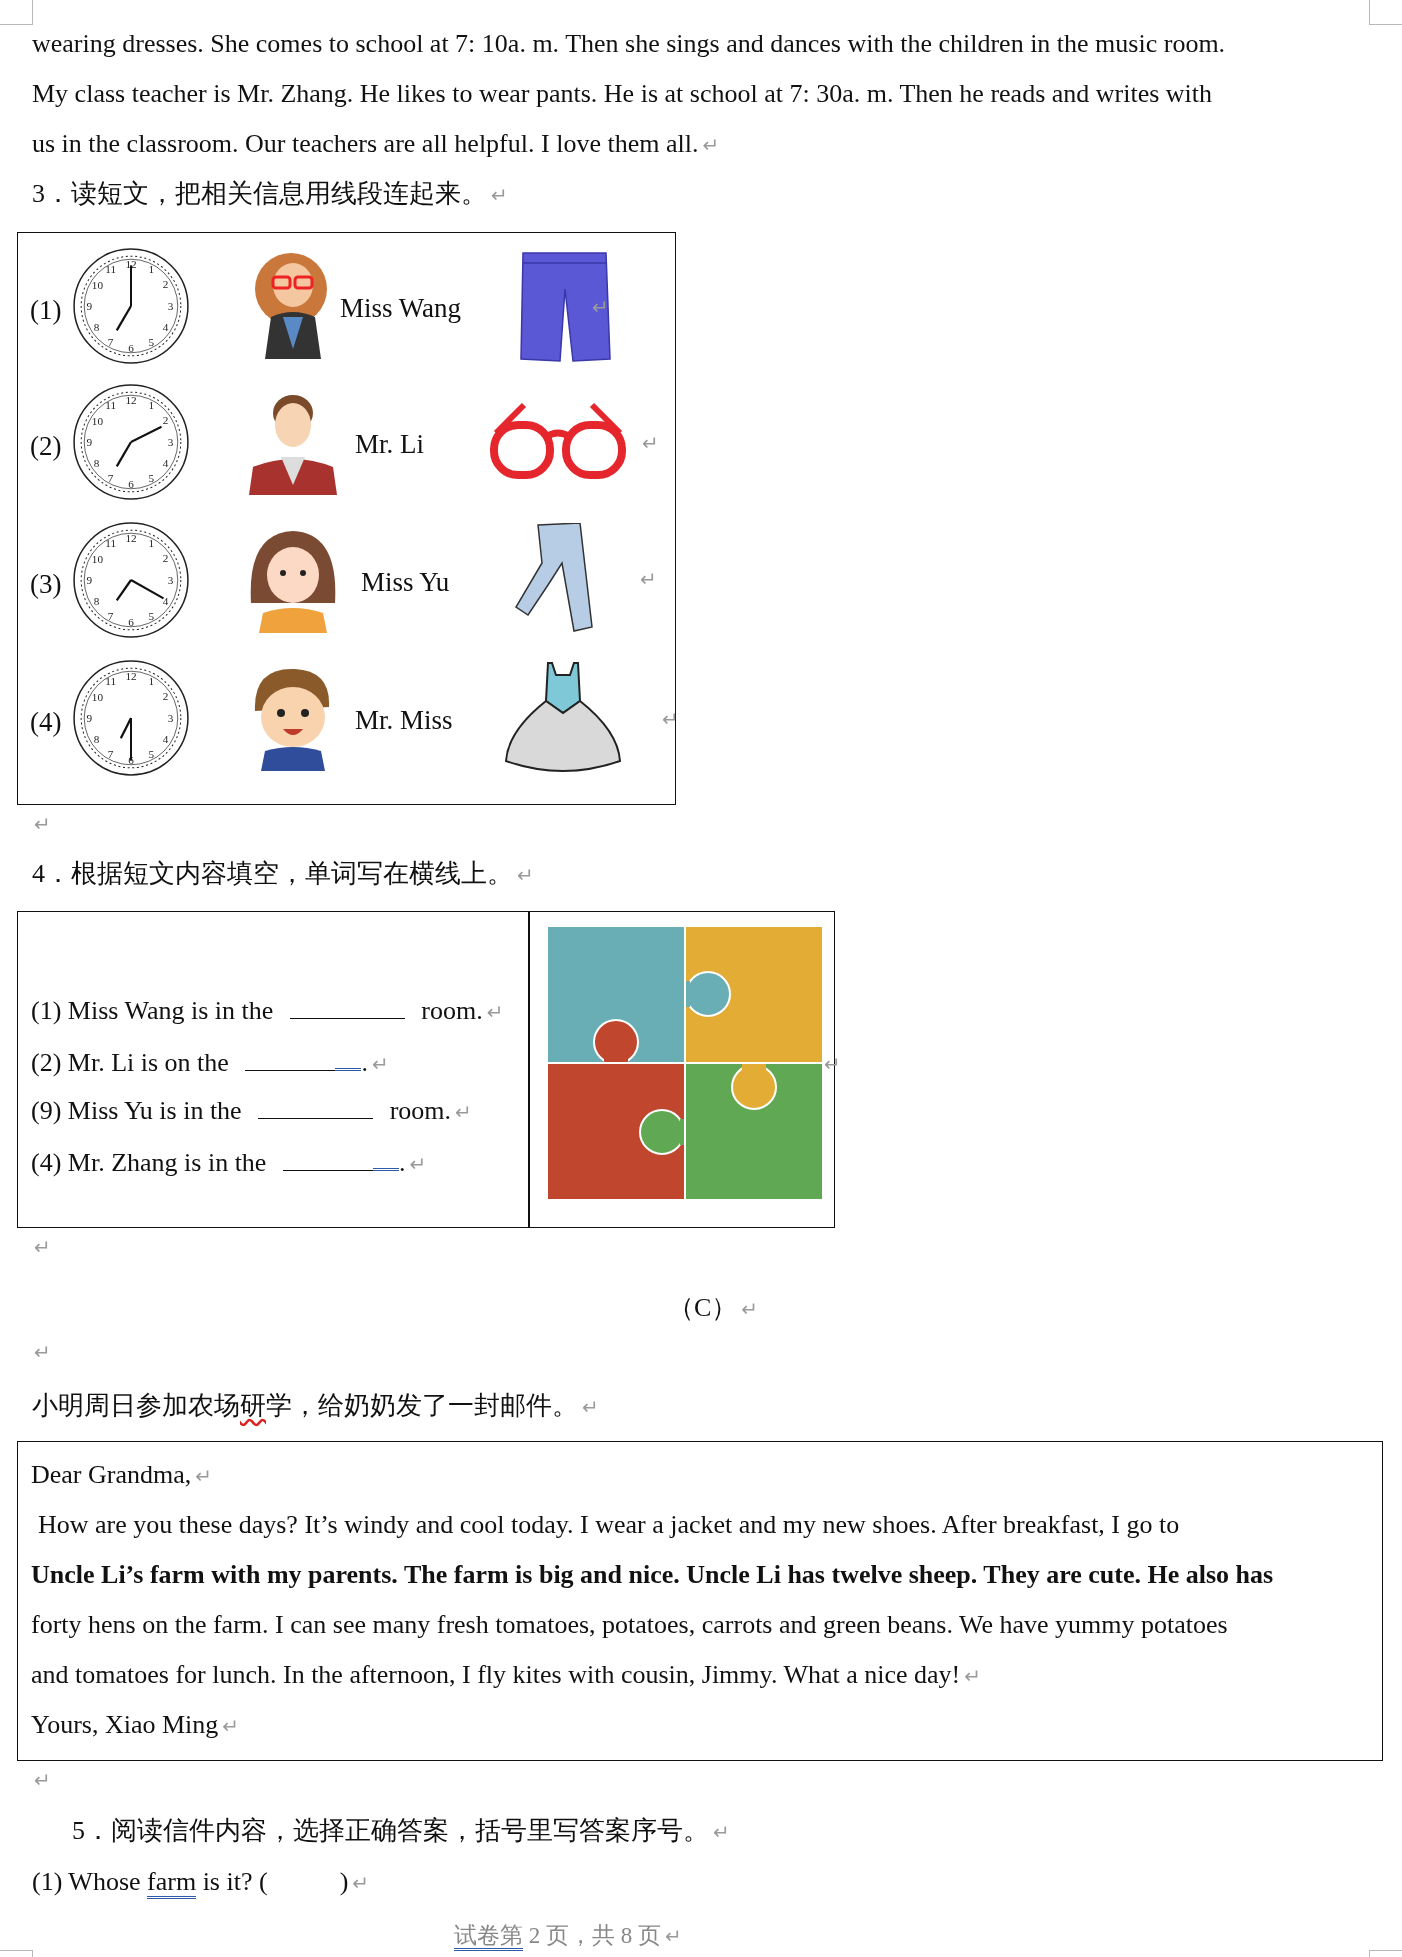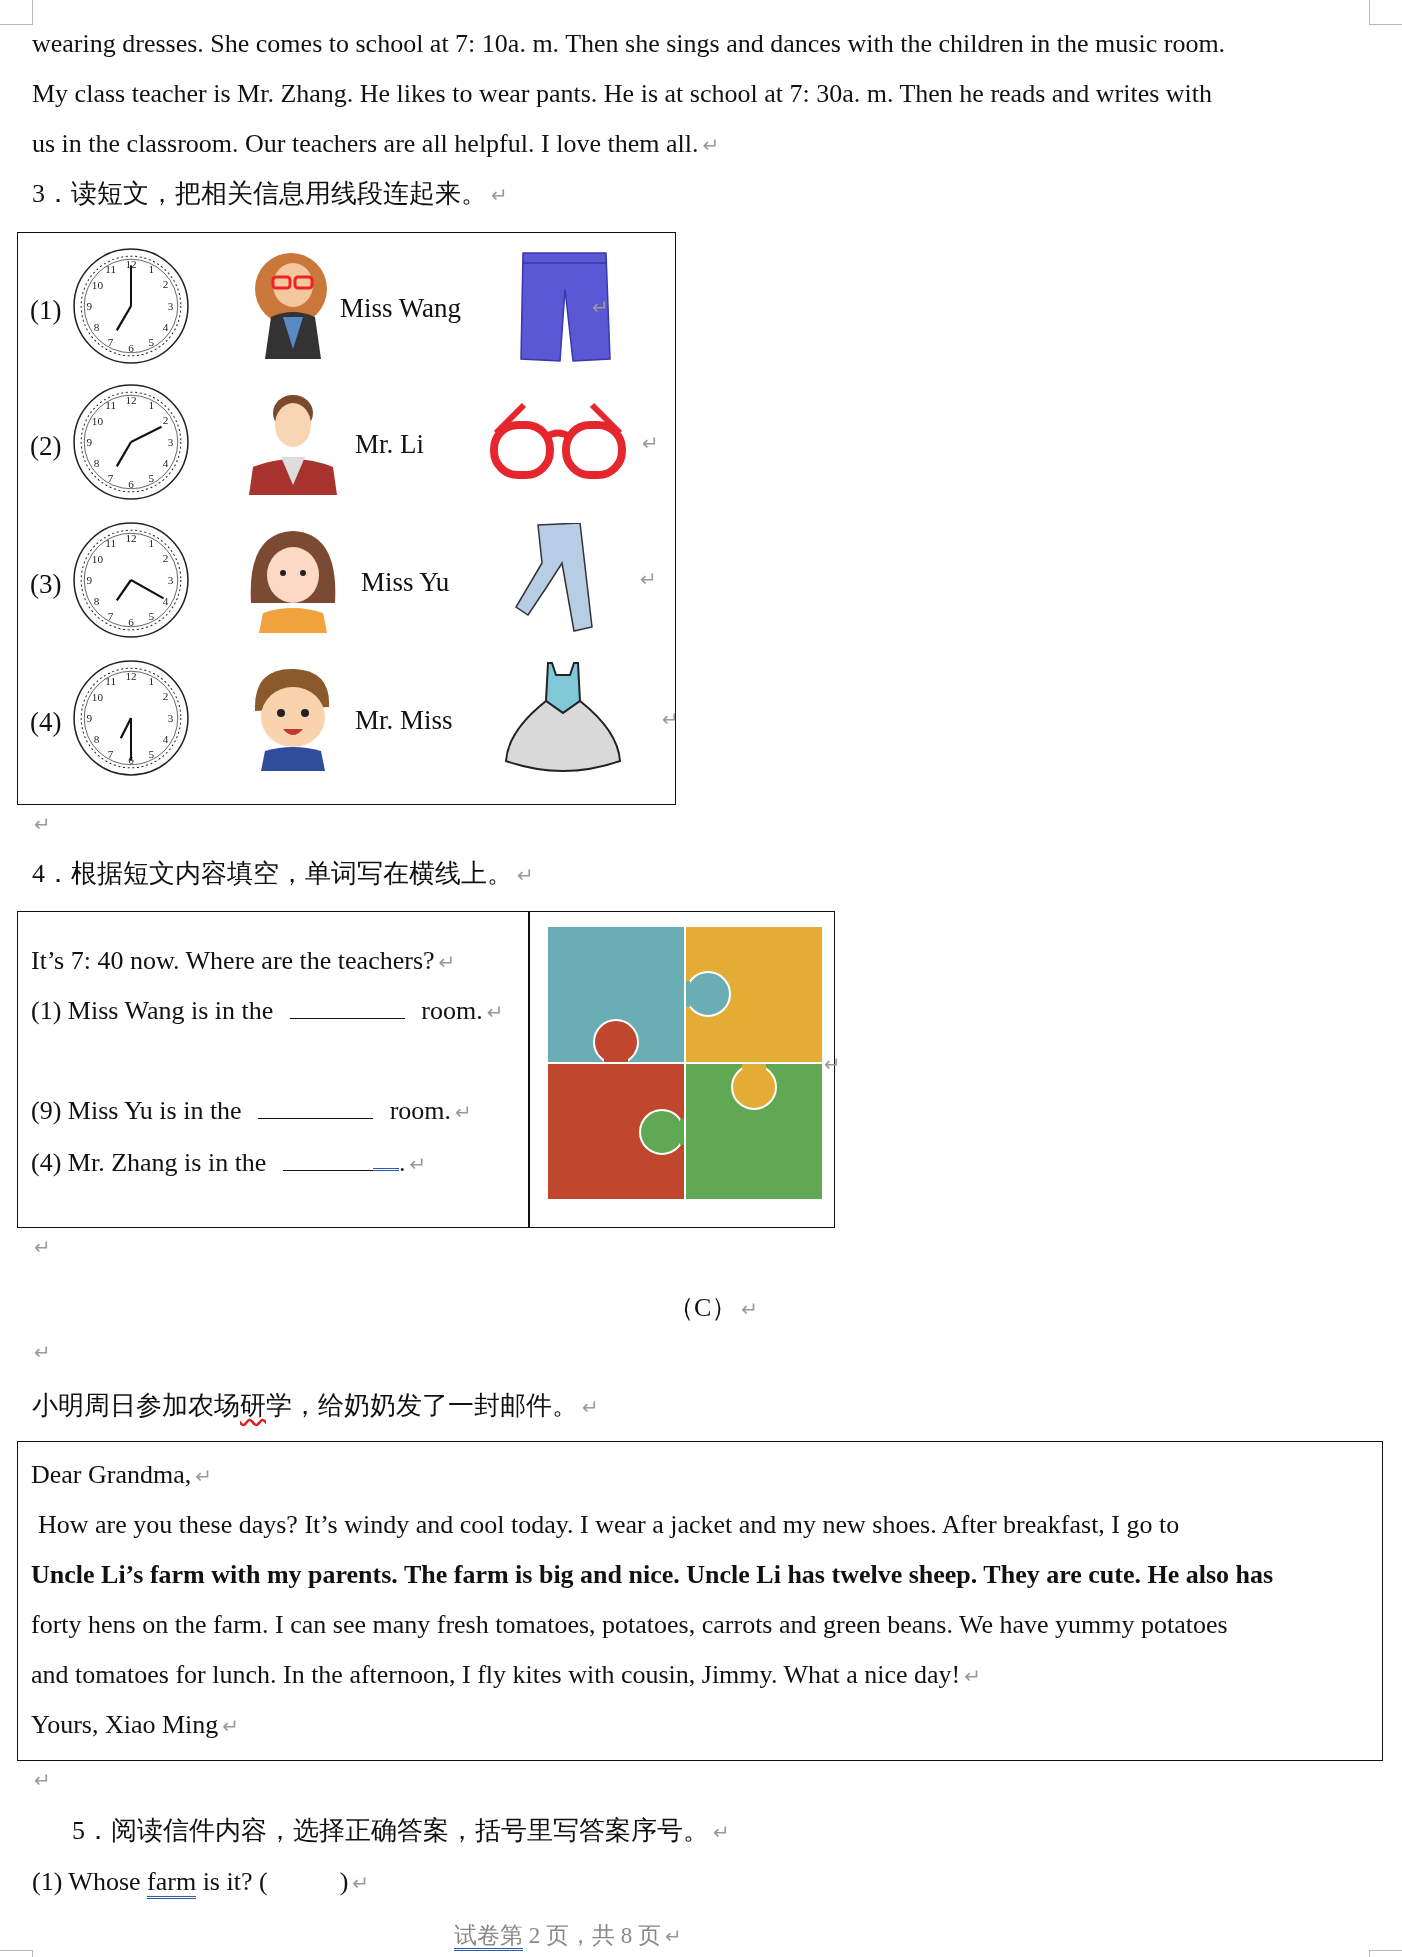--- a/index.html
+++ b/index.html
@@ -193,22 +193,22 @@
     <span class="pm abs" style="left:640px;top:50px;">↵</span>
   </div>
 </div>
 
 <span class="pm abs" style="left:30px;top:812px;">↵</span>
 
 <div class="line" style="top:858px;"><span>4．根据短文内容填空，单词写在横线上。</span><span class="pm">↵</span></div>
 
 <div class="box" style="left:17px;top:911px;width:818px;height:317px;">
   <div class="abs" style="left:510px;top:0;width:1.5px;height:100%;background:#111;"></div>
-  <div class="fill-line" style="top:34px;"><span>It’s 7: 40 now. Where are the teachers?</span><span class="pm">↵</span></div>
   <div class="fill-line" style="top:84px;"><span>(1) Miss Wang is in the</span> <span class="blank" style="width:115px;margin:0 10px;"></span> <span>room.</span><span class="pm">↵</span></div>
+  <div class="fill-line" style="top:134px;"><span>(2) Mr. Li is on the</span> <span class="blank" style="width:90px;margin-left:10px;"></span><span class="blank dbl" style="width:26px;"></span><span>.</span><span class="pm">↵</span></div>
   <div class="fill-line" style="top:184px;"><span>(9) Miss Yu is in the</span> <span class="blank" style="width:115px;margin:0 10px;"></span> <span>room.</span><span class="pm">↵</span></div>
   <div class="fill-line" style="top:234px;"><span>(4) Mr. Zhang is in the</span> <span class="blank" style="width:90px;margin-left:10px;"></span><span class="blank dbl" style="width:26px;"></span><span>.</span><span class="pm">↵</span></div>
 
   <svg class="abs" style="left:530px;top:15px;" width="274" height="272" viewBox="0 0 274 272">
     <rect x="0" y="0" width="136" height="135" fill="#6aaeb5"></rect>
     <rect x="138" y="0" width="136" height="135" fill="#e3ac35"></rect>
     <rect x="0" y="137" width="136" height="135" fill="#c0462e"></rect>
     <rect x="138" y="137" width="136" height="135" fill="#60a853"></rect>
     <circle cx="160" cy="67" r="22" fill="#6aaeb5" stroke="#fff" stroke-width="2"></circle>
     <rect x="132" y="54" width="10" height="26" fill="#6aaeb5"></rect>

